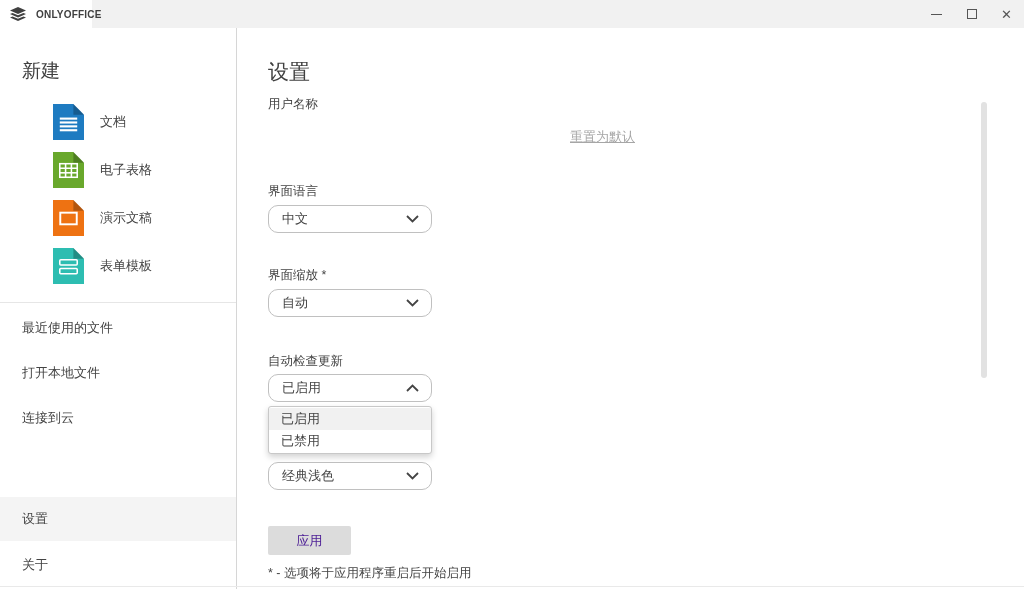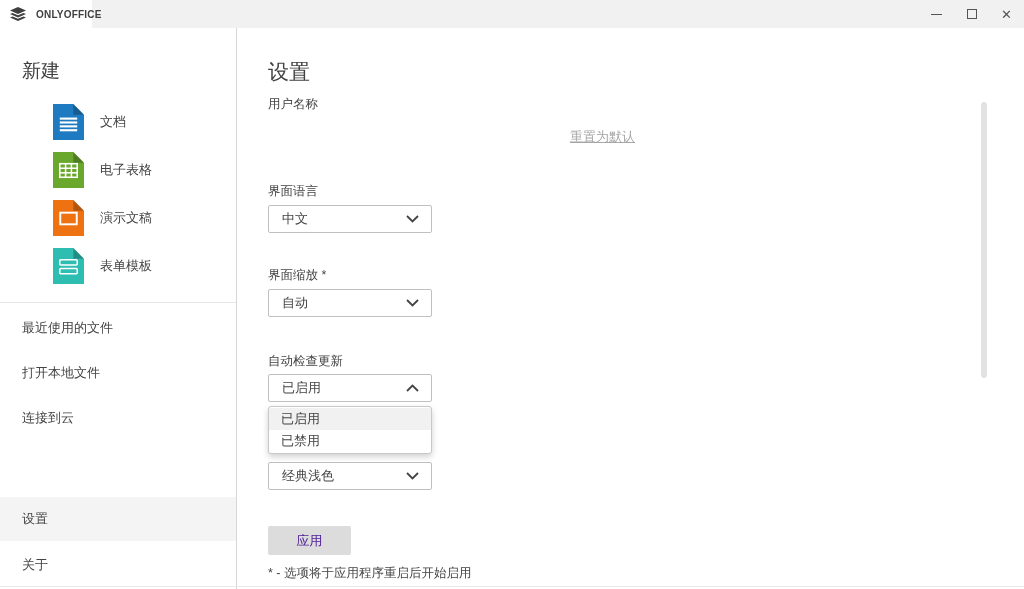--- a/index.html
+++ b/index.html
@@ -49,21 +49,21 @@
     position:absolute; top:93px; left:31px; width:288px; height:28px;
     border:1px solid #c0c0c0; border-radius:2px; padding:0 13px;
     font-size:13px; color:#444; font-family:inherit; background:#fff; outline:none;
   }
   .reset-link {
     position:absolute; top:100px; left:333px; font-size:13px; color:#a6a6a6;
     text-decoration:underline; cursor:pointer;
   }
   .select {
     position:absolute; left:31px; width:164px; height:28px;
-    border:1px solid #c0c0c0; border-radius:2px; background:#fff;
+    border:1px solid #c0c0c0; border-radius:10px; background:#fff;
     display:flex; align-items:center; justify-content:space-between;
     padding:0 12px 0 13px; font-size:13px; color:#444; cursor:pointer;
   }
   .sel-language { top:177px; }
   .sel-scaling  { top:261px; }
   .sel-updates  { top:346px; }
   .sel-theme    { top:434px; }
   .chevron { display:flex; }
   .dropdown-popup {
     position:absolute; top:378px; left:31px; width:164px; z-index:5;

